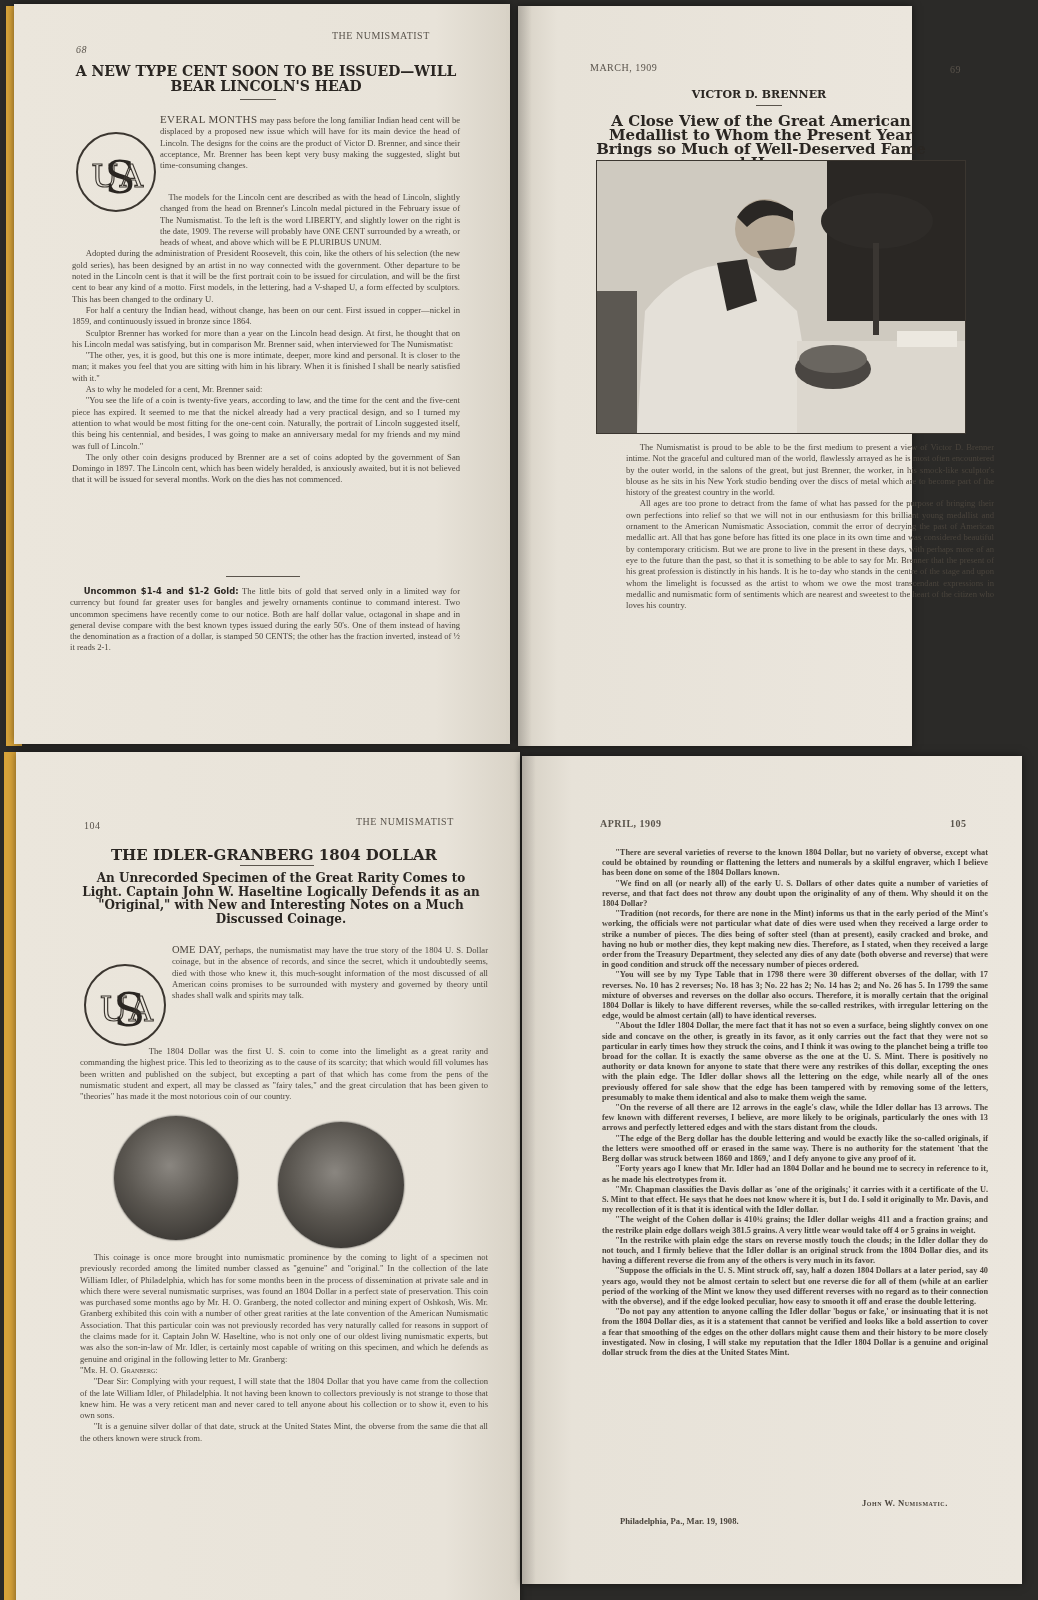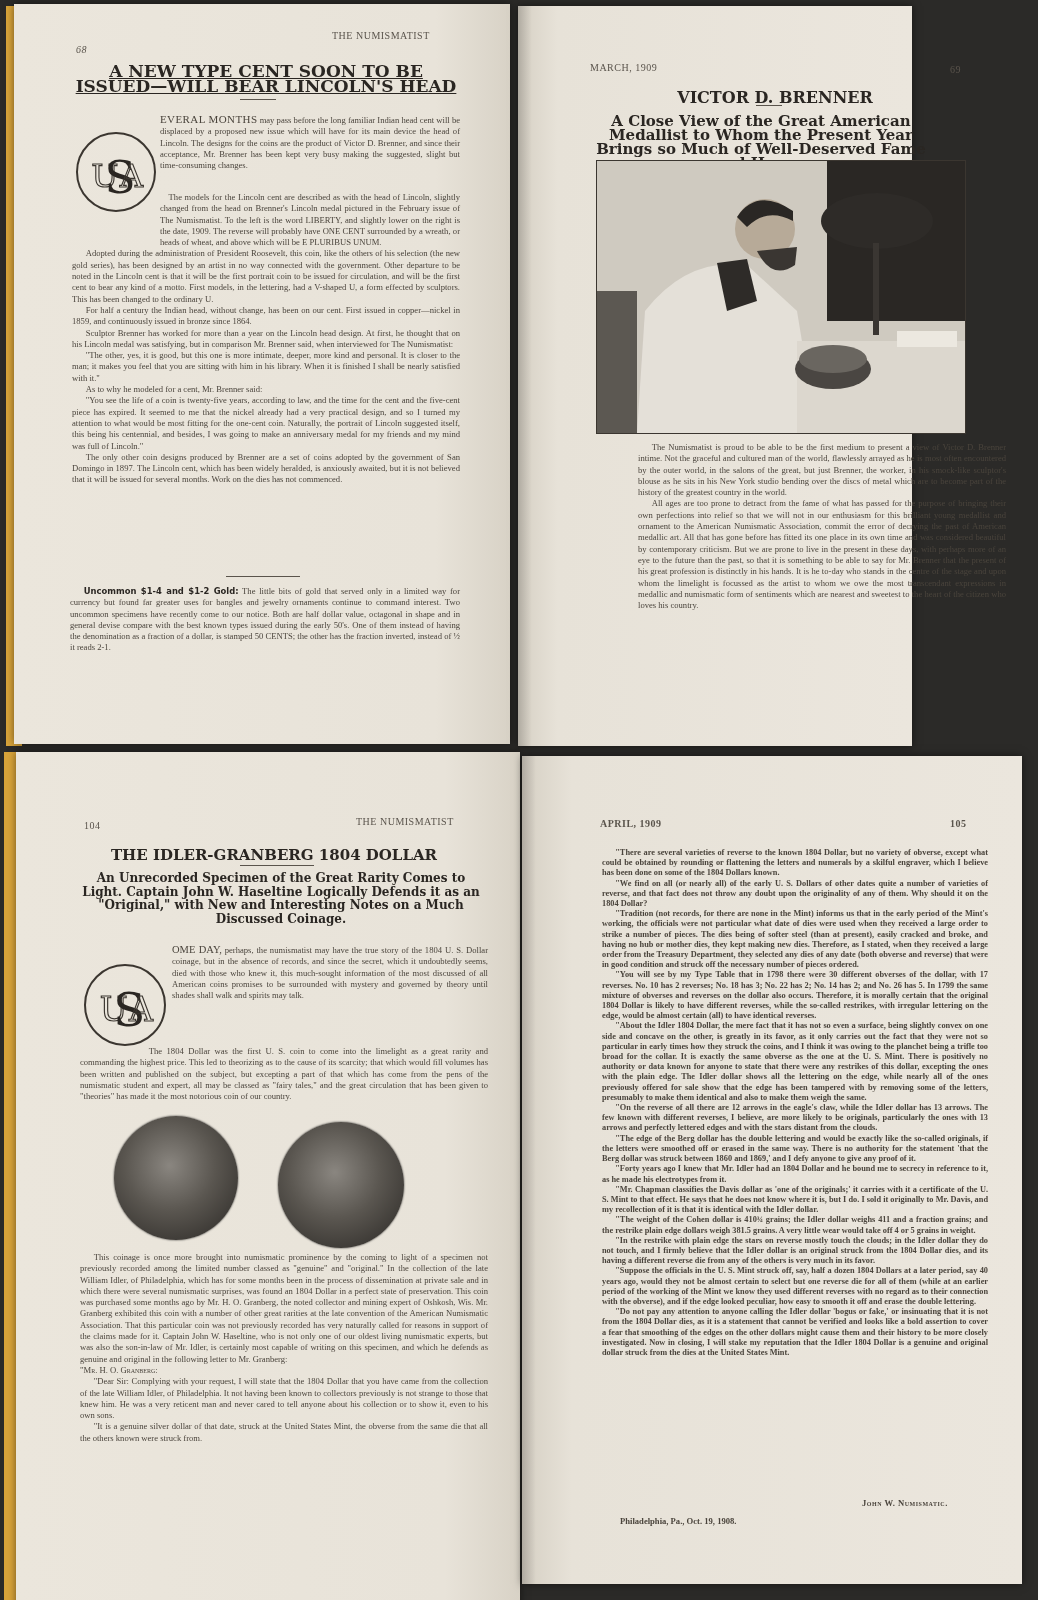--- a/index.html
+++ b/index.html
@@ -23,21 +23,21 @@
   .sig{position:absolute;font-size:8.6px;font-variant:small-caps;letter-spacing:.5px;color:#4a443c;}
 </style>
 </head>
 <body>
 
 <div class="cover-edge" style="left:6px;top:6px;width:16px;height:740px;"></div>
 
 <div class="page shade-r" style="left:14px;top:4px;width:496px;height:740px;">
   <div class="hdr" style="left:62px;top:40px;font-style:italic;">68</div>
   <div class="hdr" style="left:318px;top:26px;">THE NUMISMATIST</div>
-  <div class="title" style="left:56px;top:60px;width:392px;font-size:17px;line-height:15px;text-decoration:underline;">A NEW TYPE CENT SOON TO BE ISSUED—WILL BEAR LINCOLN'S HEAD</div>
+  <div class="title" style="left:56px;top:60px;width:392px;font-size:14px;line-height:15px;">A NEW TYPE CENT SOON TO BE ISSUED—WILL BEAR LINCOLN'S HEAD</div>
   <div class="rule" style="left:226px;top:95px;width:36px;"></div>
 
   <div class="usa-logo" style="left:62px;top:128px;width:76px;height:76px;">
     <svg viewBox="0 0 80 80">
       <text x="14" y="56" font-family="DejaVu Serif, serif" font-size="34" fill="none" stroke="#3b3630" stroke-width="1.2">U</text>
       <text x="28" y="62" font-family="DejaVu Serif, serif" font-size="48" fill="#2a2622">S</text>
       <text x="44" y="56" font-family="DejaVu Serif, serif" font-size="34" fill="none" stroke="#3b3630" stroke-width="1.2">A</text>
     </svg>
   </div>
 
@@ -57,21 +57,21 @@
   <div class="rule" style="left:212px;top:572px;width:74px;"></div>
   <div class="txt" style="left:56px;top:582px;width:390px;">
     <p><b style="font-family:'DejaVu Sans',sans-serif;font-size:8.4px;color:#2a2622;">Uncommon $1-4 and $1-2 Gold:</b> <span>The little bits of gold that served only in a limited way for currency but found far greater uses for bangles and jewelry ornaments continue to command interest. Two uncommon specimens have recently come to our notice. Both are half dollar value, octagonal in shape and in general devise compare with the best known types issued during the early 50's. One of them instead of having the denomination as a fraction of a dollar, is stamped 50 CENTS; the other has the fraction inverted, instead of ½ it reads 2-1.</span></p>
   </div>
 </div>
 
 <div class="page shade-l" style="left:518px;top:6px;width:394px;height:740px;">
   <div class="gutter" style="left:0;"></div>
   <div class="hdr" style="left:72px;top:56px;">MARCH, 1909</div>
   <div class="hdr" style="left:432px;top:58px;text-align:center;">69</div>
-  <div class="title" style="left:72px;top:82px;width:370px;font-size:16px;">VICTOR D. BRENNER</div>
+  <div class="title" style="left:56px;top:82px;width:370px;font-size:11px;">VICTOR D. BRENNER</div>
   <div class="rule" style="left:238px;top:99px;width:26px;"></div>
   <div class="title" style="left:62px;top:108px;width:362px;font-size:15px;line-height:14px;">A Close View of the Great American Medallist to Whom the Present Year Brings so Much of Well-Deserved Fame and Honor.</div>
 
   <div class="photo" style="left:78px;top:154px;width:368px;height:272px;">
     <svg width="368" height="272" viewBox="0 0 368 272">
       <rect width="368" height="272" fill="#cfcac0"></rect>
       <rect x="230" y="0" width="138" height="160" fill="#2a2724"></rect>
       <rect x="0" y="130" width="40" height="142" fill="#5c5852"></rect>
       <ellipse cx="280" cy="60" rx="56" ry="28" fill="#2e2b28"></ellipse>
       <rect x="276" y="82" width="6" height="92" fill="#3a3632"></rect>
@@ -80,21 +80,21 @@
       <circle cx="168" cy="68" r="30" fill="#b7aa98"></circle>
       <path d="M140 56 Q160 26 196 50 L196 60 Q170 46 150 66 Z" fill="#2a2724"></path>
       <path d="M160 90 Q175 120 198 104 L200 86 Z" fill="#3a3632"></path>
       <rect x="200" y="180" width="168" height="92" fill="#dcd7ce"></rect>
       <ellipse cx="236" cy="208" rx="38" ry="20" fill="#4a4642"></ellipse>
       <ellipse cx="236" cy="198" rx="34" ry="14" fill="#6a6660"></ellipse>
       <rect x="300" y="170" width="60" height="16" fill="#ece8e0"></rect>
     </svg>
   </div>
 
-  <div class="txt" style="left:120px;top:436px;width:368px;">
+  <div class="txt" style="left:108px;top:436px;width:368px;">
     <p>The Numismatist is proud to be able to be the first medium to present a view of Victor D. Brenner intime. Not the graceful and cultured man of the world, flawlessly arrayed as he is most often encountered by the outer world, in the salons of the great, but just Brenner, the worker, in his smock-like sculptor's blouse as he sits in his New York studio bending over the discs of metal which are to become part of the history of the greatest country in the world.</p>
     <p>All ages are too prone to detract from the fame of what has passed for the purpose of bringing their own perfections into relief so that we will not in our enthusiasm for this brilliant young medallist and ornament to the American Numismatic Association, commit the error of decrying the past of American medallic art. All that has gone before has fitted its one place in its own time and was considered beautiful by contemporary criticism. But we are prone to live in the present in these days, with perhaps more of an eye to the future than the past, so that it is something to be able to say for Mr. Brenner that the present of his great profession is distinctly in his hands. It is he to-day who stands in the centre of the stage and upon whom the limelight is focussed as the artist to whom we owe the most transcendant expressions in medallic and numismatic form of sentiments which are nearest and sweetest to the heart of the citizen who loves his country.</p>
   </div>
 </div>
 
 <div class="cover-edge" style="left:4px;top:752px;width:18px;height:848px;"></div>
 
 <div class="page shade-r" style="left:16px;top:752px;width:504px;height:968px;">
   <div class="hdr" style="left:68px;top:68px;">104</div>
   <div class="hdr" style="left:340px;top:64px;">THE NUMISMATIST</div>
@@ -142,14 +142,14 @@
     <p>"On the reverse of all there are 12 arrows in the eagle's claw, while the Idler dollar has 13 arrows. The few known with different reverses, I believe, are more likely to be originals, particularly the ones with 13 arrows and perfectly lettered edges and with the stars distant from the clouds.</p>
     <p>"The edge of the Berg dollar has the double lettering and would be exactly like the so-called originals, if the letters were smoothed off or erased in the same way. There is no authority for the statement 'that the Berg dollar was struck between 1860 and 1869,' and I defy anyone to give any proof of it.</p>
     <p>"Forty years ago I knew that Mr. Idler had an 1804 Dollar and he bound me to secrecy in reference to it, as he made his electrotypes from it.</p>
     <p>"Mr. Chapman classifies the Davis dollar as 'one of the originals;' it carries with it a certificate of the U. S. Mint to that effect. He says that he does not know where it is, but I do. I sold it originally to Mr. Davis, and my recollection of it is that it is identical with the Idler dollar.</p>
     <p>"The weight of the Cohen dollar is 410¾ grains; the Idler dollar weighs 411 and a fraction grains; and the restrike plain edge dollars weigh 381.5 grains. A very little wear would take off 4 or 5 grains in weight.</p>
     <p>"In the restrike with plain edge the stars on reverse mostly touch the clouds; in the Idler dollar they do not touch, and I firmly believe that the Idler dollar is an original struck from the 1804 Dollar dies, and its having a different reverse die from any of the others is very much in its favor.</p>
     <p>"Suppose the officials in the U. S. Mint struck off, say, half a dozen 1804 Dollars at a later period, say 40 years ago, would they not be almost certain to select but one reverse die for all of them (while at an earlier period of the working of the Mint we know they used different reverses with no regard as to their connection with the obverse), and if the edge looked peculiar, how easy to smooth it off and erase the double lettering.</p>
     <p>"Do not pay any attention to anyone calling the Idler dollar 'bogus or fake,' or insinuating that it is not from the 1804 Dollar dies, as it is a statement that cannot be verified and looks like a bold assertion to cover a fear that smoothing of the edges on the other dollars might cause them and their history to be more closely investigated. Now in closing, I will stake my reputation that the Idler 1804 Dollar is a genuine and original dollar struck from the dies at the United States Mint.</p>
   </div>
   <div class="sig" style="left:340px;top:742px;">John W. Numismatic.</div>
-  <div class="txt" style="left:98px;top:760px;width:300px;text-align:left;">Philadelphia, Pa., Oct. 19, 1908.</div>
+  <div class="txt" style="left:98px;top:760px;width:300px;text-align:left;">Philadelphia, Pa., Mar. 19, 1908.</div>
 </div>
 
 </body></html>

